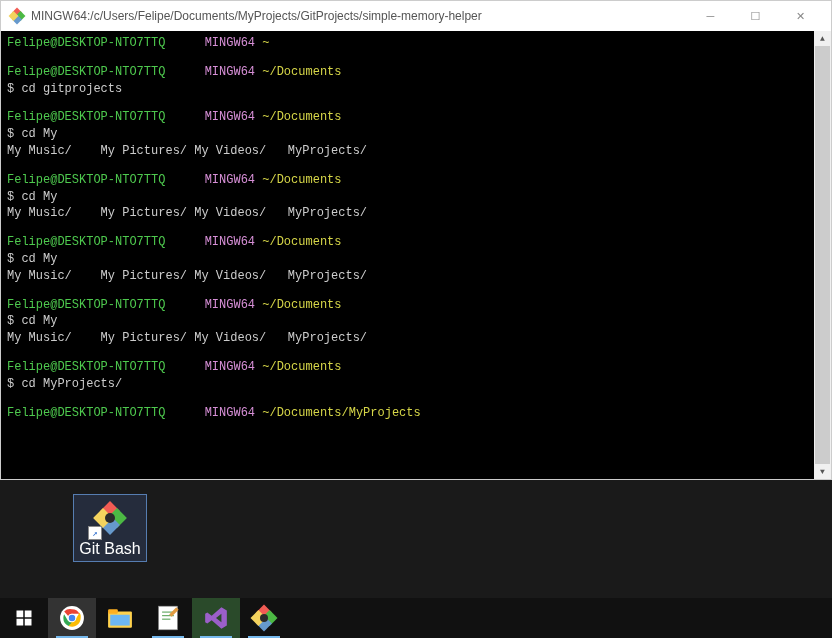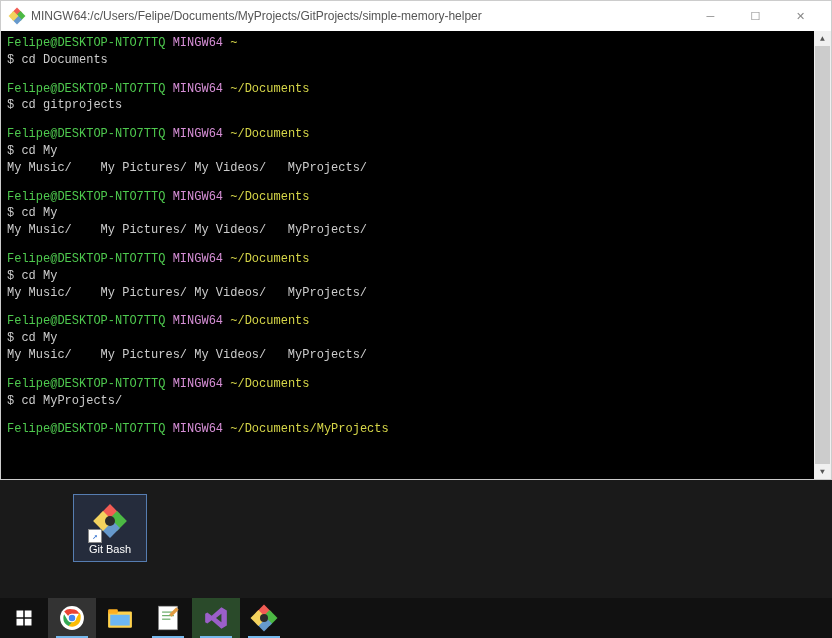--- a/index.html
+++ b/index.html
@@ -86,21 +86,21 @@
       display: flex;
       align-items: center;
       justify-content: center;
       font-size: 8px;
       color: #555;
     }
     .scrollbar-arrow-up { top: 0; }
     .scrollbar-arrow-down { bottom: 0; }
     .line { white-space: pre; }
     .user { color: #4ec94e; }
-    .host { color: #d68fd6; }
+    .host { color: #d68fd6; margin-left: 32px; }
     .path { color: #d6d648; }
     .cmd { color: #ccc; }
     .blank { height: 12px; }
     
     .desktop-icon {
       position: absolute;
       top: 494px;
       left: 73px;
       width: 74px;
       height: 68px;
@@ -130,21 +130,21 @@
       border: 1px solid #888;
       font-size: 9px;
       color: #2266cc;
       display: flex;
       align-items: center;
       justify-content: center;
     }
     .desktop-icon-label {
       color: #fff;
       font-family: 'Segoe UI', sans-serif;
-      font-size: 11px;
+      font-size: 16px;
       text-align: center;
       margin-top: 2px;
     }
     
     .taskbar {
       position: absolute;
       bottom: 0;
       left: 0;
       width: 832px;
       height: 40px;
@@ -209,21 +209,20 @@
     </div>
     <div class="titlebar-title">MINGW64:/c/Users/Felipe/Documents/MyProjects/GitProjects/simple-memory-helper</div>
     <div class="titlebar-controls">
       <div class="titlebar-btn">─</div>
       <div class="titlebar-btn">☐</div>
       <div class="titlebar-btn">✕</div>
     </div>
   </div>
   <div class="terminal" id="terminal">
       <div class="line"><span class="user">Felipe@DESKTOP-NTO7TTQ</span> <span class="host">MINGW64</span> <span class="path">~</span></div>
-      <div class="line cmd">$ cd Documents</div>
       <div class="blank"></div>
       <div class="line"><span class="user">Felipe@DESKTOP-NTO7TTQ</span> <span class="host">MINGW64</span> <span class="path">~/Documents</span></div>
       <div class="line cmd">$ cd gitprojects</div>
       <div class="blank"></div>
       <div class="line"><span class="user">Felipe@DESKTOP-NTO7TTQ</span> <span class="host">MINGW64</span> <span class="path">~/Documents</span></div>
       <div class="line cmd">$ cd My</div>
       <div class="line cmd">My Music/    My Pictures/ My Videos/   MyProjects/</div>
       <div class="blank"></div>
       <div class="line"><span class="user">Felipe@DESKTOP-NTO7TTQ</span> <span class="host">MINGW64</span> <span class="path">~/Documents</span></div>
       <div class="line cmd">$ cd My</div>

